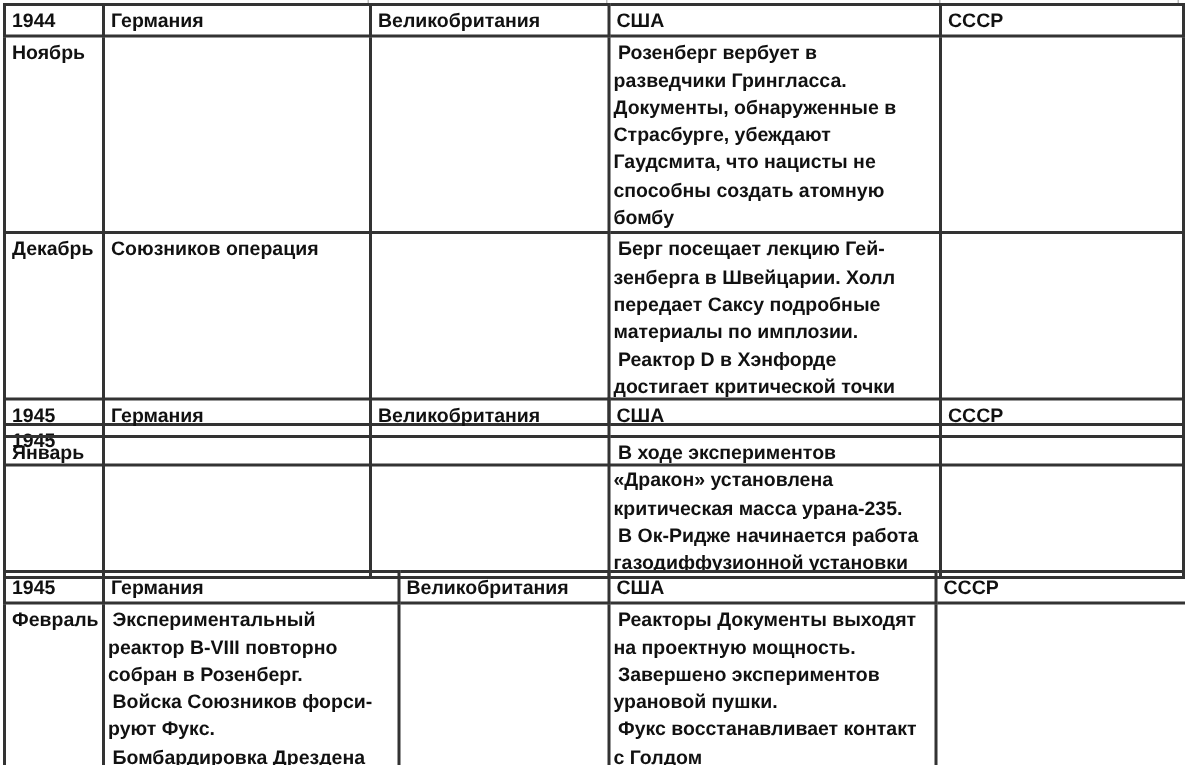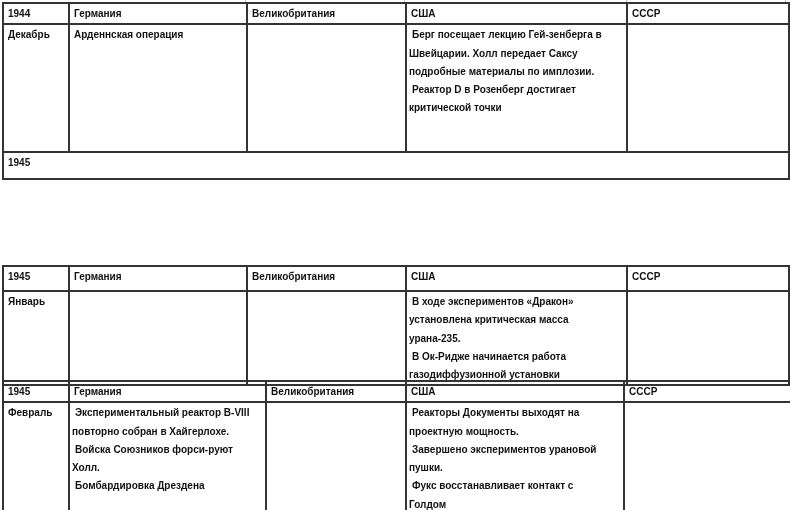--- a/index.html
+++ b/index.html
@@ -2,21 +2,21 @@
 <html><head>
 <meta charset="utf-8">
 <style>
   html, body { margin: 0; padding: 0; background: #ffffff; }
   body { width: 790px; height: 510px; position: relative; overflow: hidden;
          font-family: "Liberation Sans", sans-serif; font-weight: bold; color: #111; }
   .ghost { position: absolute; top: 0; left: 0; width: 790px; height: 3px; }
   .ghost span { position: absolute; top: 0; width: 1px; height: 3px; background: #bbb; }
   table { position: absolute; border-collapse: collapse; table-layout: fixed; }
   td { border: 2px solid #333; vertical-align: top; padding: 1px 12px 0 4px;
-       font-size: 10px; line-height: 18.3px; overflow: hidden; margin-top: 48px; }
+       font-size: 13px; line-height: 18.3px; overflow: hidden; margin-top: 48px; }
   td.cell { padding-left: 2px; }
   td p { margin: 0; }
   td p.indent { text-indent: 3px; }
   .hdr td { height: 16px; }
 </style>
 </head>
 <body>
 
 <div class="ghost">
   <span style="left:245px"></span>
@@ -34,29 +34,38 @@
       <col style="width:162px">
     </colgroup>
   <tbody>
       <tr class="hdr">
     <td>1944</td>
     <td>Германия</td>
     <td>Великобритания</td>
     <td>США</td>
     <td>СССР</td>
   </tr>
+  <tr style="height:109px">
+    <td>Ноябрь</td>
+    <td></td>
+    <td></td>
+    <td class="cell">
+          <p class="indent">Розенберг вербует в разведчики Грингласса. Документы, обнаруженные в Страсбурге, убеждают Гаудсмита, что нацисты не способны создать атомную бомбу</p>
+        </td>
+    <td></td>
+  </tr>
   <tr style="height:128px">
     <td>Декабрь</td>
     <td>
-          <p>Арденнская операция</p>
+          <p>Союзников операция</p>
         </td>
     <td></td>
     <td class="cell">
       <p class="indent">Берг посещает лекцию Гей-зенберга в Швейцарии. Холл передает Саксу подробные материалы по имплозии.</p>
-      <p class="indent">Реактор D в Розенберг достигает критической точки</p>
+      <p class="indent">Реактор D в Хэнфорде достигает критической точки</p>
     </td>
     <td></td>
   </tr>
   <tr style="height:27px">
     <td colspan="5">1945</td>
   </tr>
 </tbody>
   </table>
 
 <table style="left:2px; top:265px; width:786px;">
@@ -100,22 +109,22 @@
       <tr class="hdr" style="height:19px">
     <td>1945</td>
     <td>Германия</td>
     <td>Великобритания</td>
     <td>США</td>
     <td>СССР</td>
   </tr>
   <tr style="height:108px">
     <td>Февраль</td>
     <td class="cell">
-      <p class="indent">Экспериментальный реактор B-VIII повторно собран в Хайгерлохе.</p>
-      <p class="indent">Войска Союзников форси-руют Холл.</p>
+      <p class="indent">Экспериментальный реактор B-VIII повторно собран в Розенберг.</p>
+      <p class="indent">Войска Союзников форси-руют Фукс.</p>
       <p class="indent">Бомбардировка Дрездена</p>
     </td>
     <td></td>
     <td class="cell">
       <p class="indent">Реакторы Документы выходят на проектную мощность.</p>
       <p class="indent">Завершено экспериментов урановой пушки.</p>
       <p class="indent">Фукс восстанавливает контакт с Голдом</p>
     </td>
     <td></td>
   </tr>

